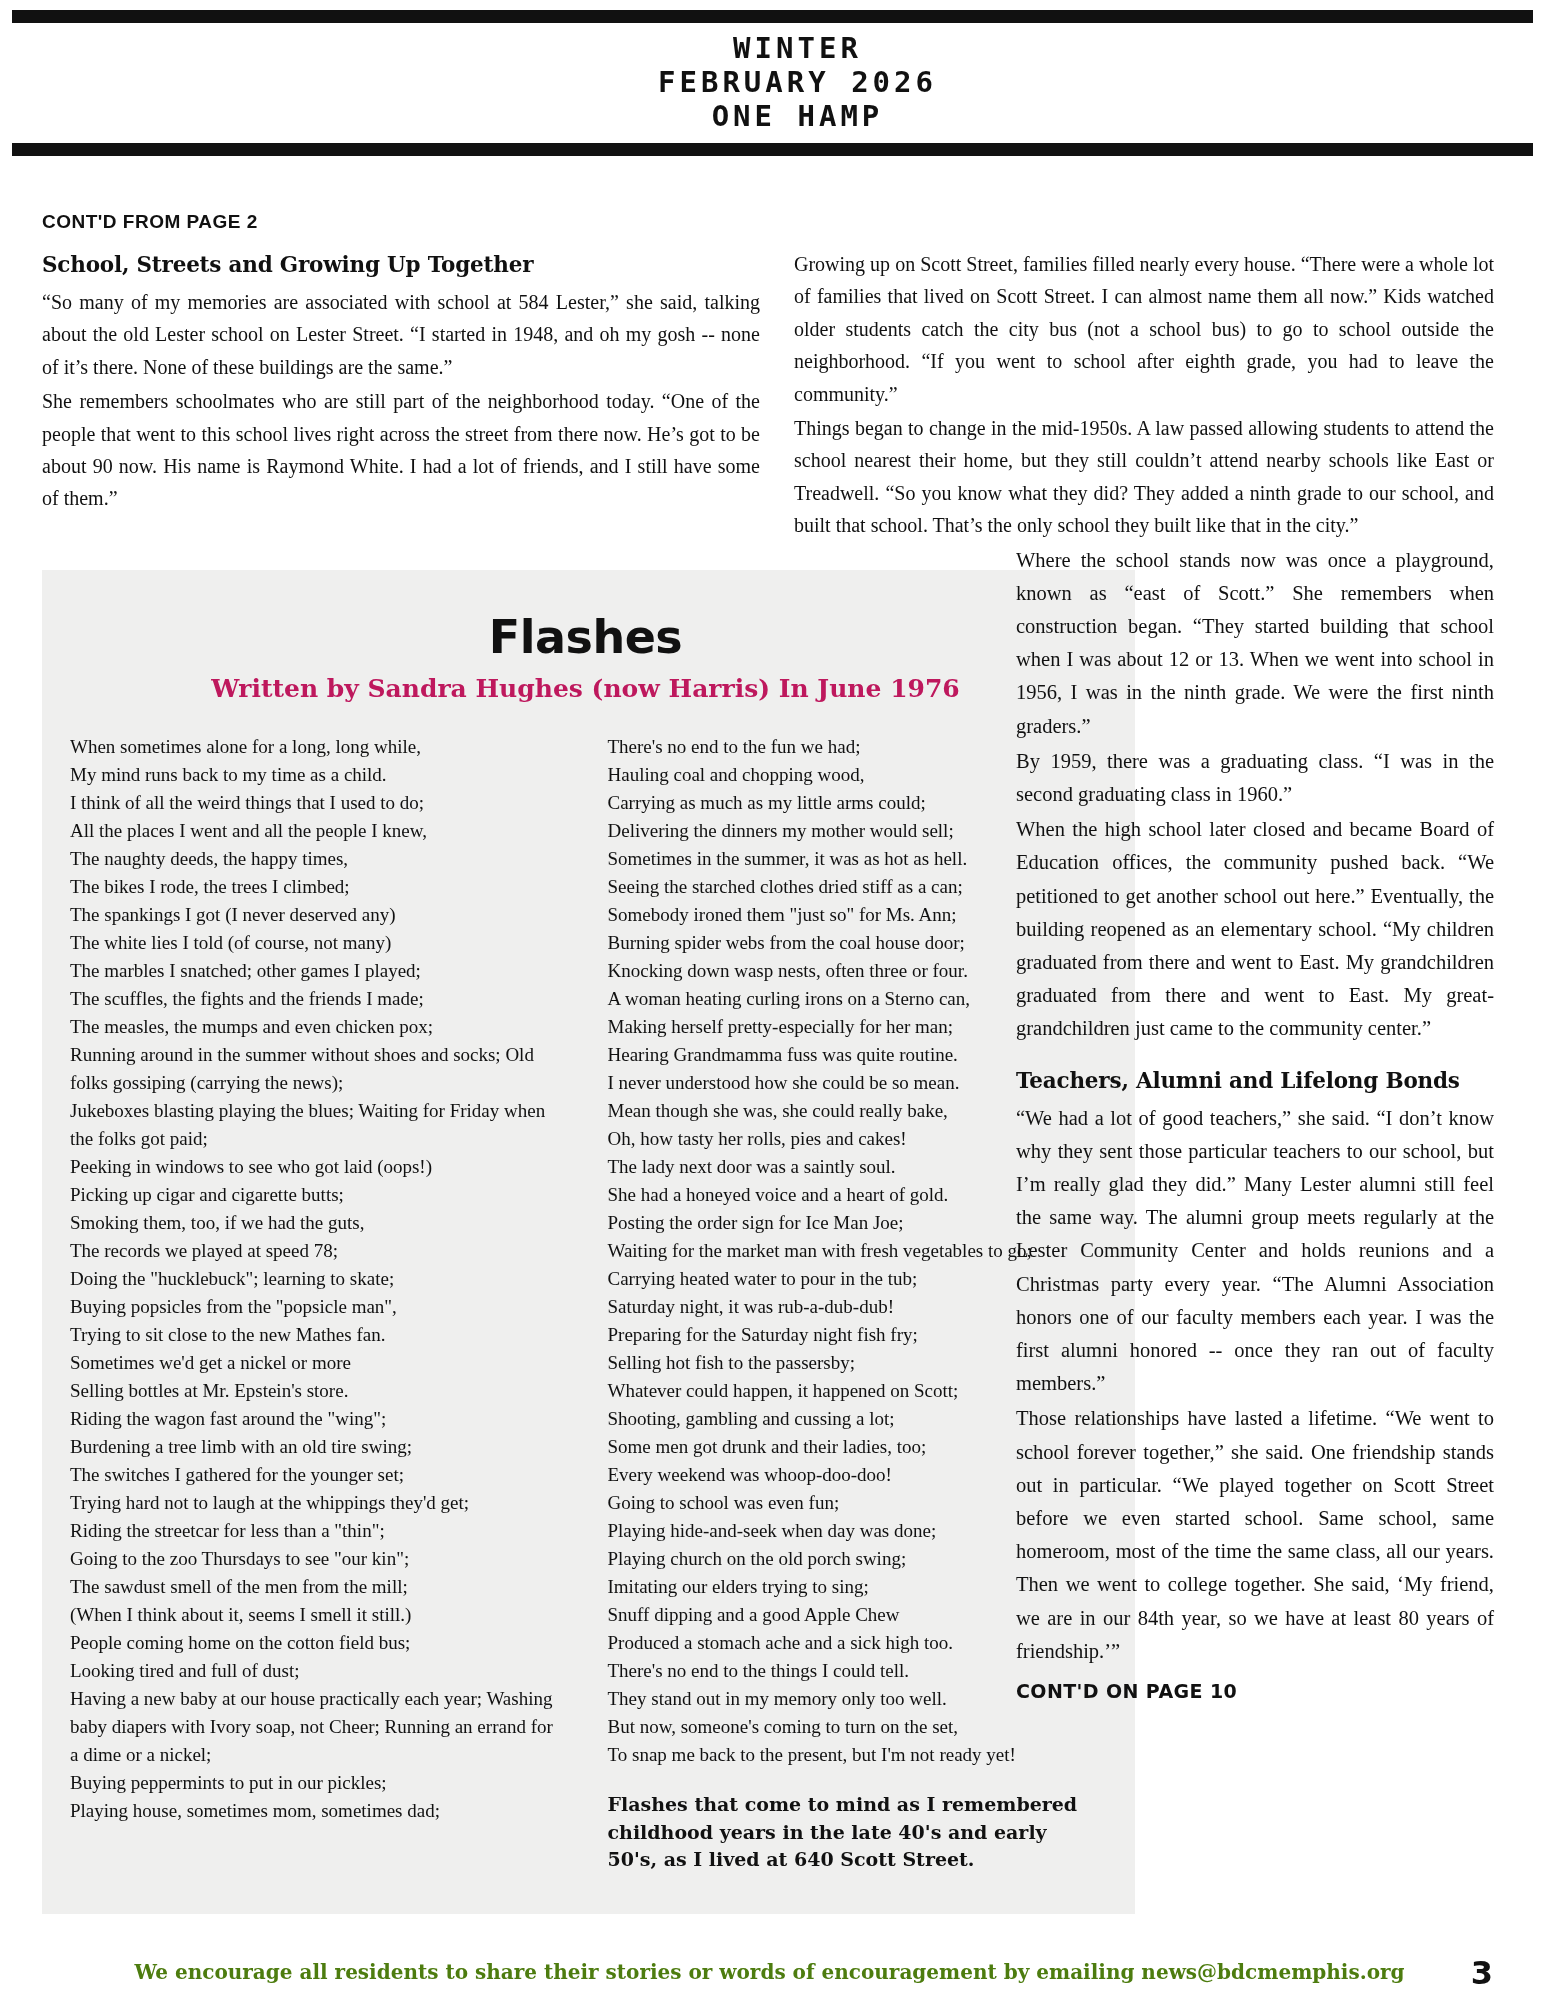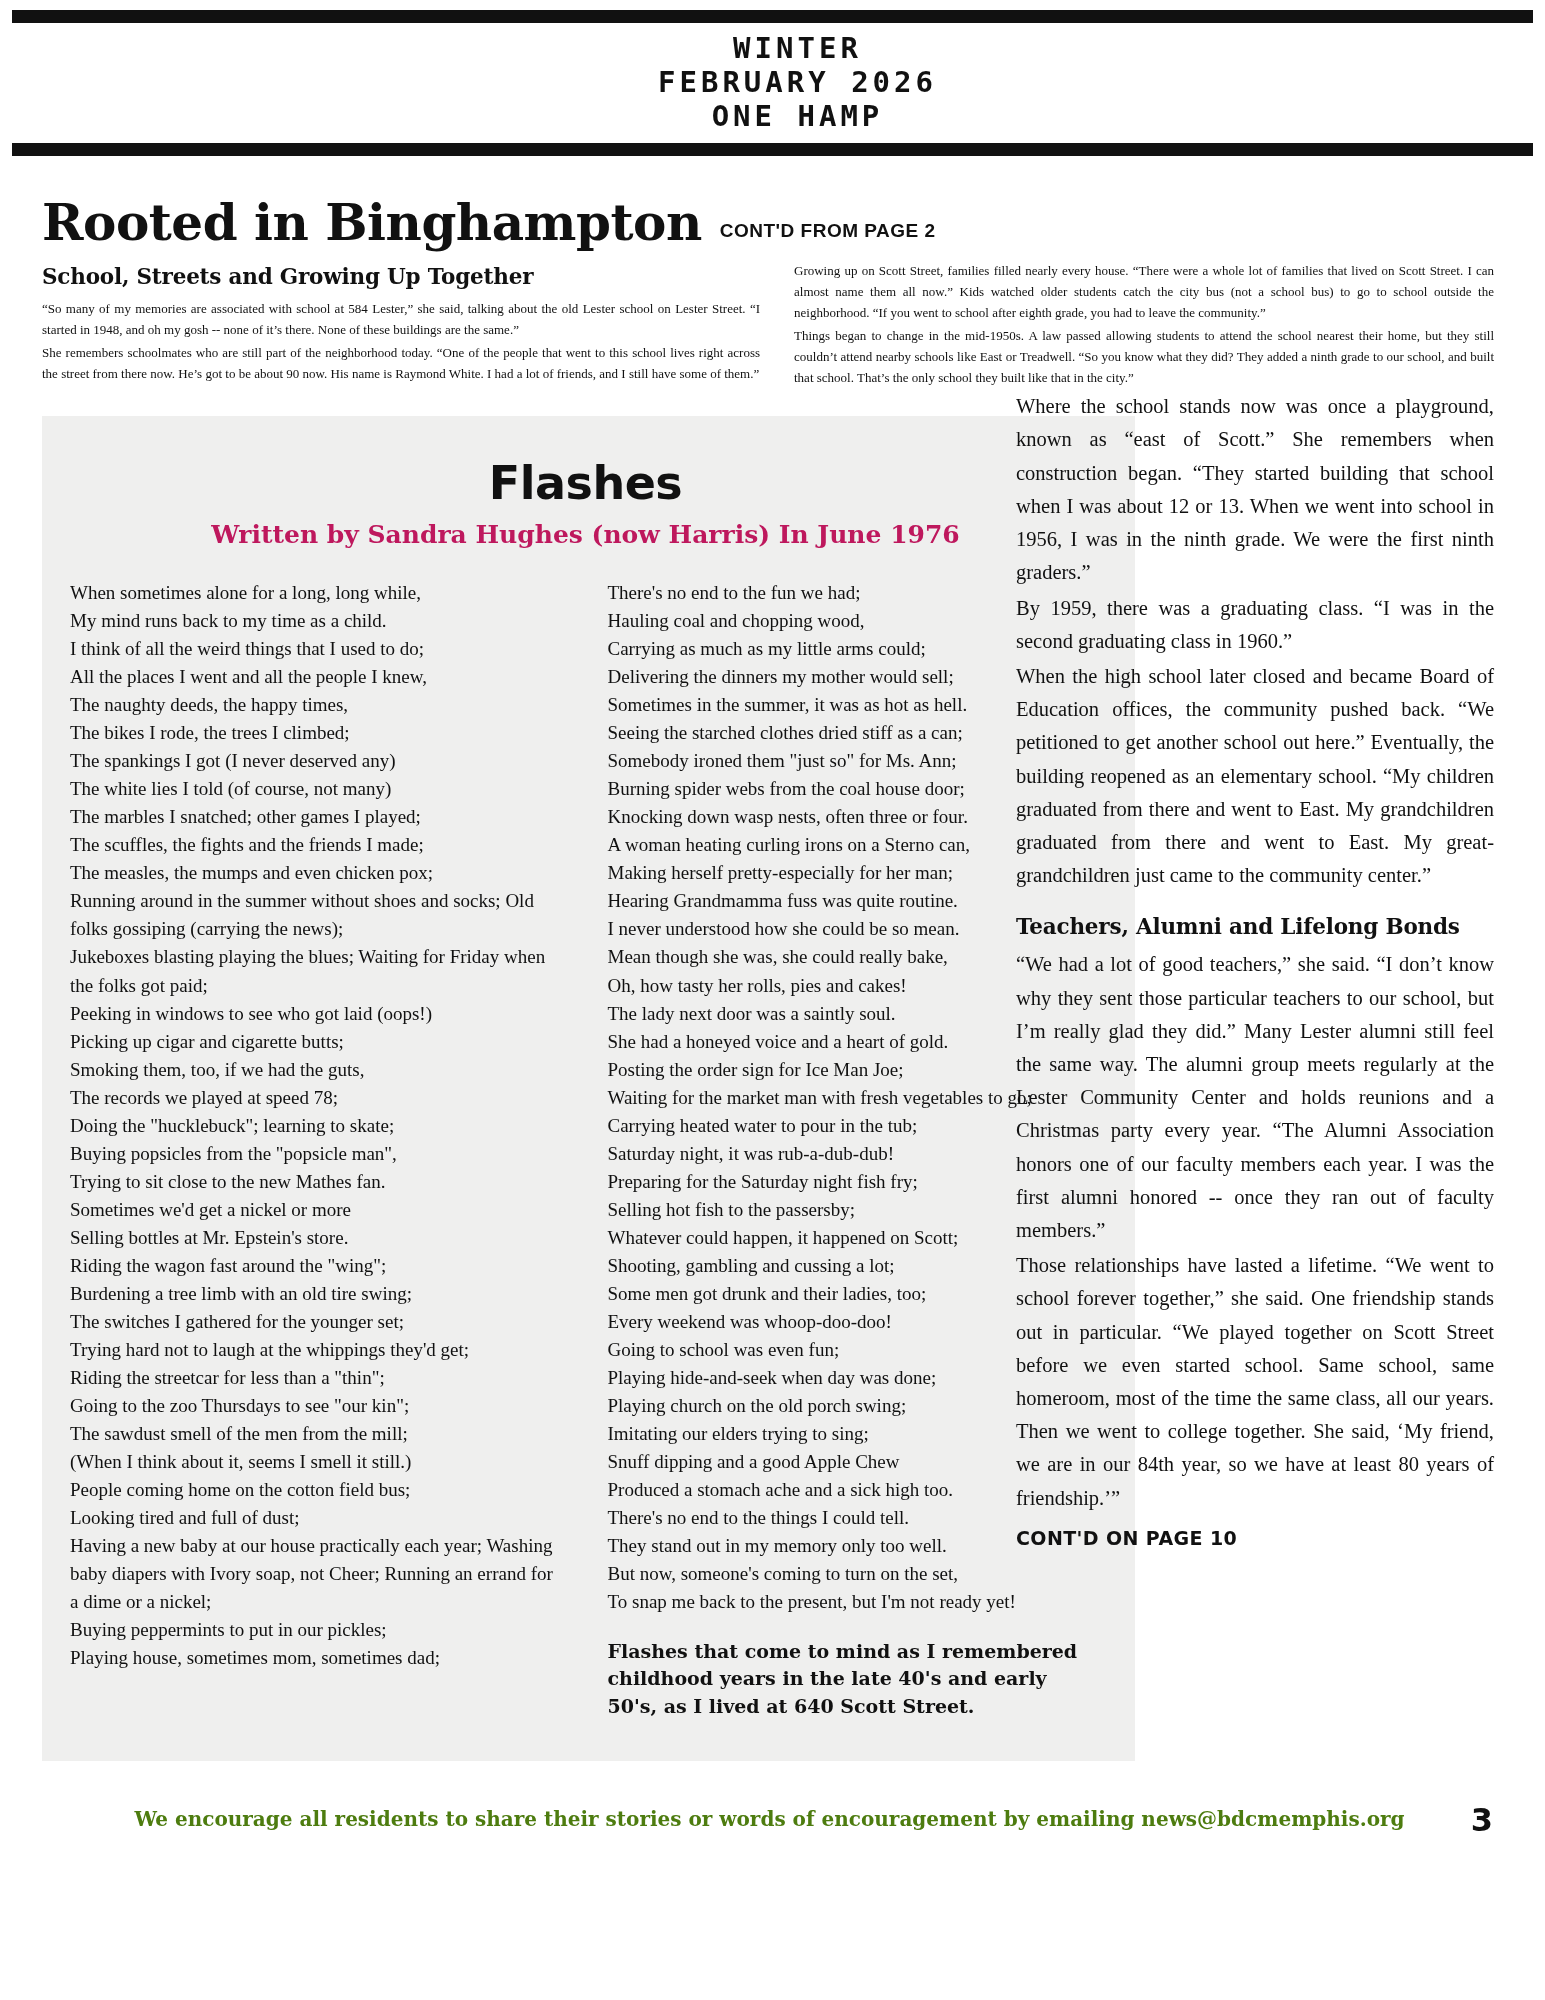--- a/index.html
+++ b/index.html
@@ -86,21 +86,21 @@
 
   .subhead {
     font-family: "DejaVu Serif", serif;
     font-weight: 700;
     font-size: 21.5px;
     margin: 4px 0 9px 0;
     letter-spacing: -0.2px;
   }
   p.body {
     font-family: "Liberation Serif", serif;
-    font-size: 13px;
+    font-size: 20px;
     line-height: 1.62;
     margin: 0 0 2px 0;
     text-align: justify;
     hyphens: auto;
   }
 
   
   .flashes-box {
     background: #efefee;
     margin: 26px 0 0 0;
@@ -199,21 +199,20 @@
     <div class="rule-thick"></div>
     <div class="masthead-row">
       <div class="masthead-left">WINTER</div>
       <div class="masthead-center">FEBRUARY 2026</div>
       <div class="masthead-right">ONE HAMP</div>
     </div>
     <div class="rule-thick"></div>
   </div>
 
   <div class="title-block">
-    <div class="headline">Rooted in Binghampton</div>
     <div class="contd-from">CONT'D FROM PAGE 2</div>
   </div>
 
   <div class="cols">
     <div class="col-left">
       <div class="subhead">School, Streets and Growing Up Together</div>
       <p class="body">“So many of my memories are associated with school at 584 Lester,” she said, talking about the old Lester school on Lester Street. “I started in 1948, and oh my gosh -- none of it’s there. None of these buildings are the same.”</p>
       <p class="body">She remembers schoolmates who are still part of the neighborhood today. “One of the people that went to this school lives right across the street from there now. He’s got to be about 90 now. His name is Raymond White. I had a lot of friends, and I still have some of them.”</p>
     </div>
     <div class="col-right">

